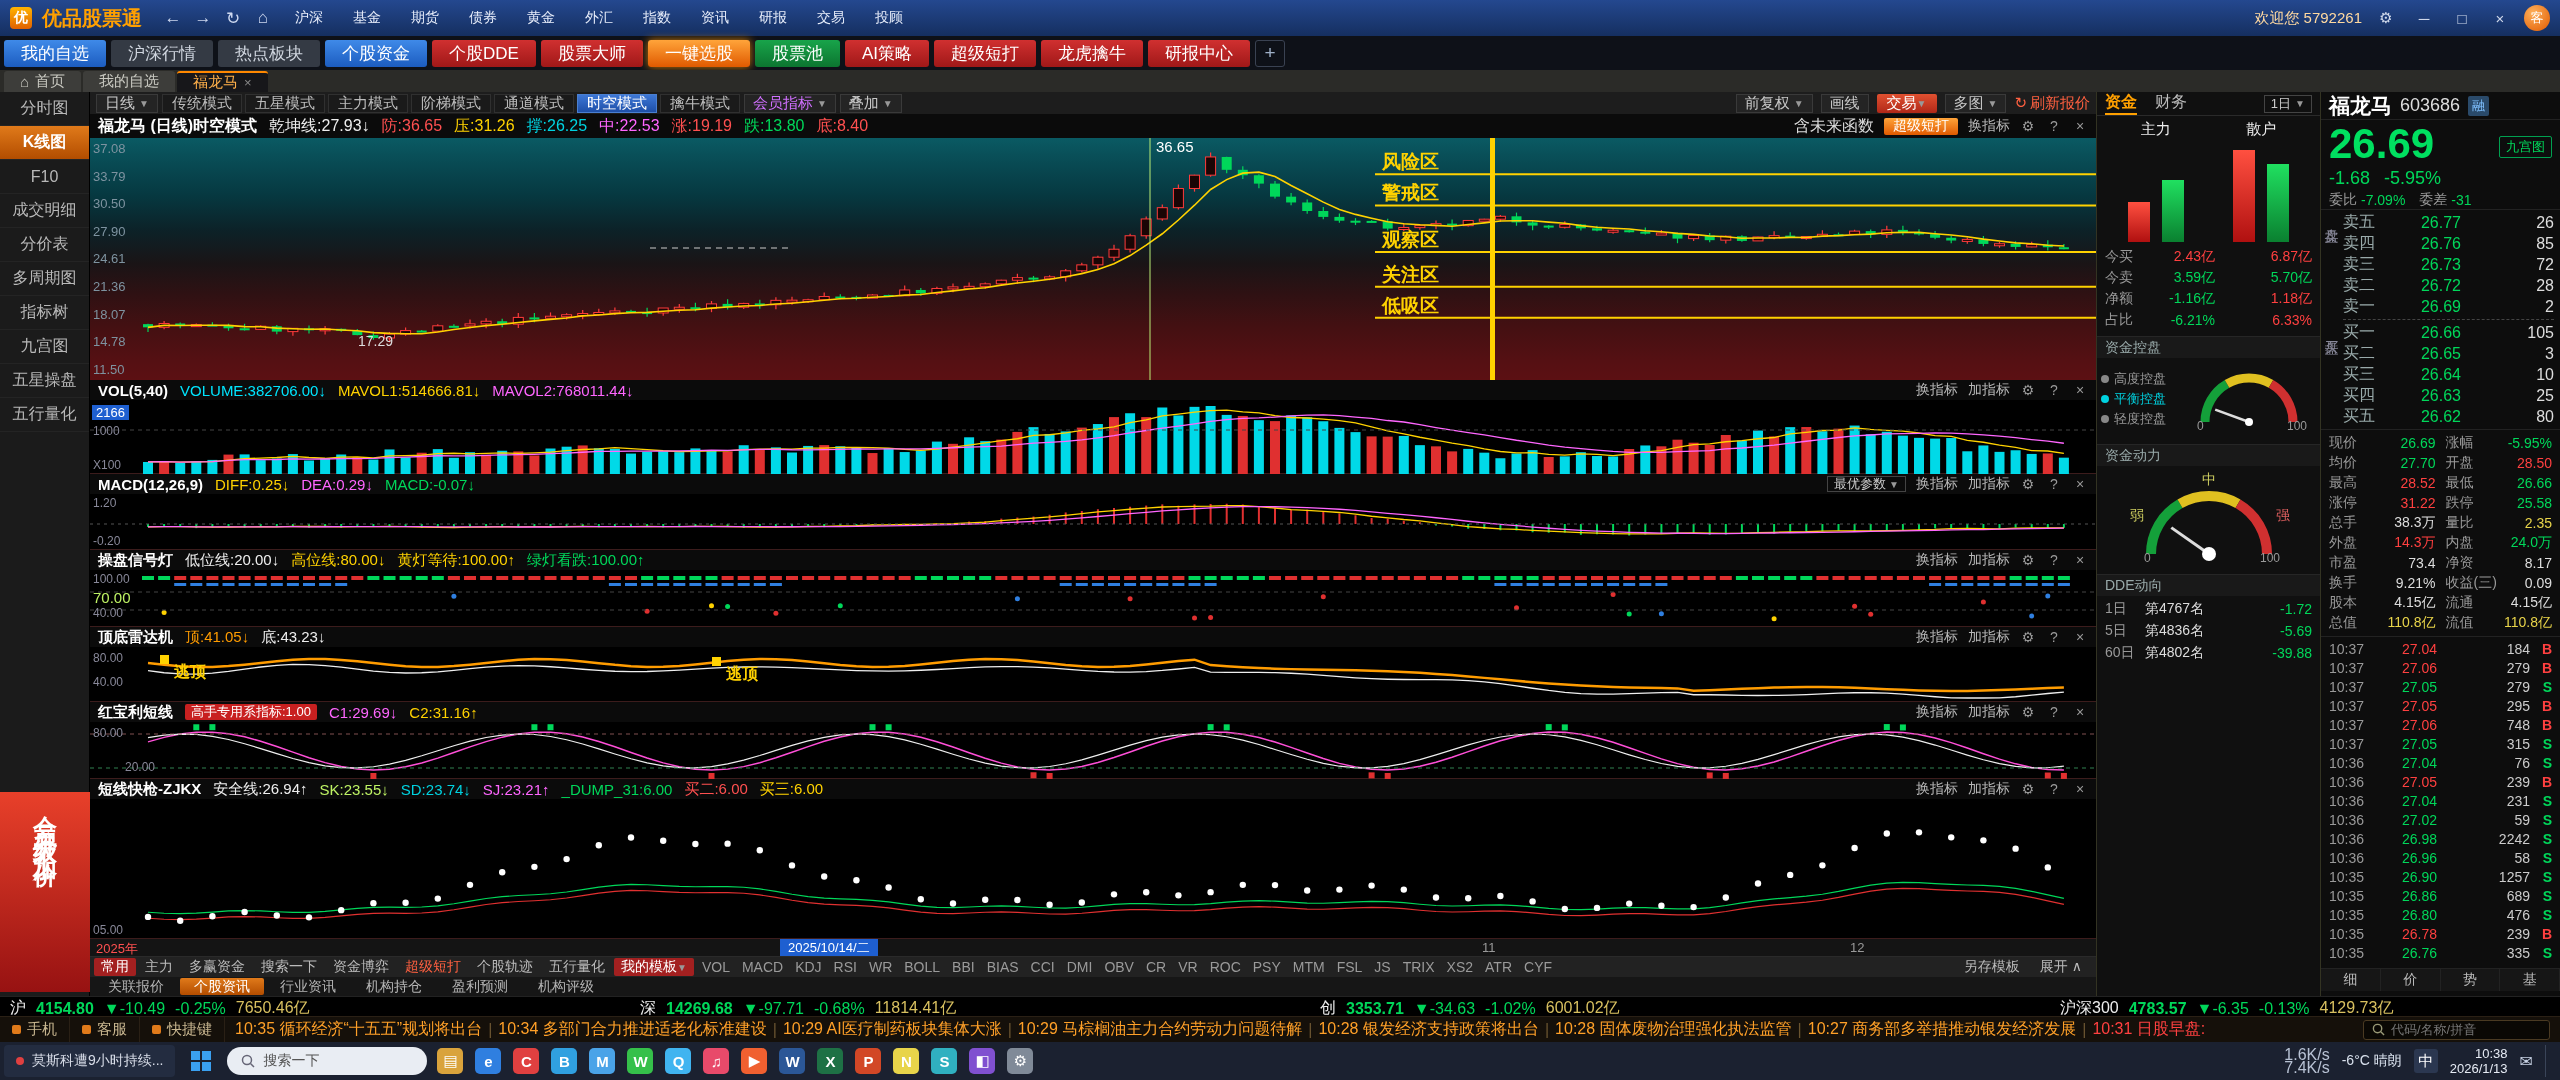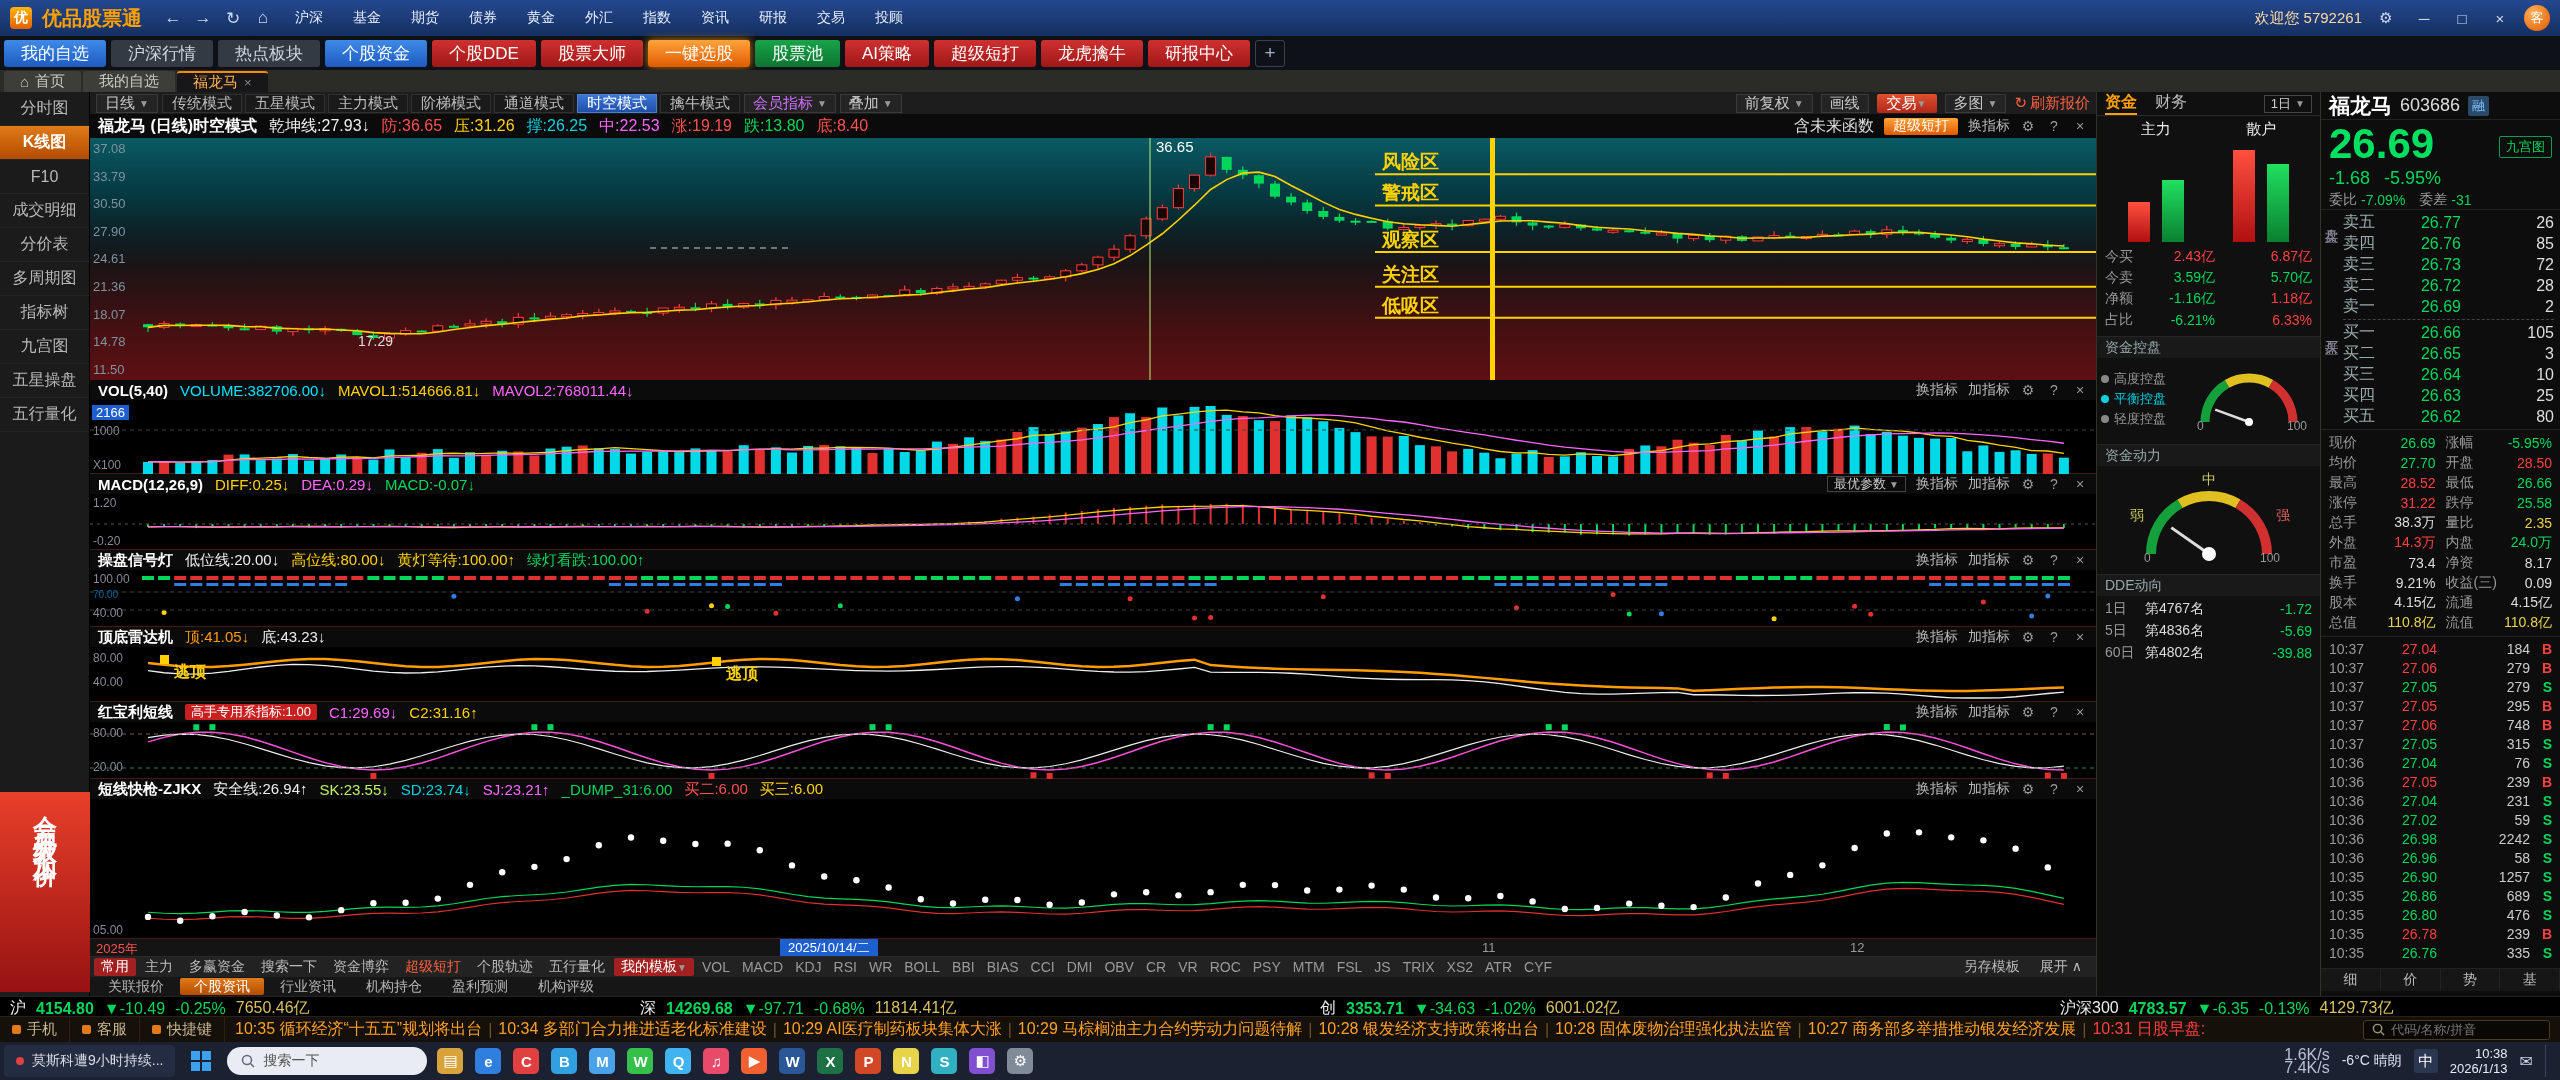--- a/index.html
+++ b/index.html
@@ -1091,21 +1091,21 @@
             <rect x="1951.8000000000002" y="6" width="12" height="4" fill="#00d75a"></rect>
             <rect x="1951.8000000000002" y="13" width="12" height="3" fill="#2f7fe0"></rect>
             <circle cx="1957.8000000000002" cy="25.99100419972092" r="2.5" fill="#2f7fe0"></circle>
             <rect x="1967.9" y="6" width="12" height="4" fill="#00d75a"></rect>
             <rect x="1967.9" y="13" width="12" height="3" fill="#2f7fe0"></rect>
             <line x1="0" y1="22" x2="2006" y2="22" stroke="#444" stroke-dasharray="4 4"></line>
             <line x1="0" y1="40" x2="2006" y2="40" stroke="#444" stroke-dasharray="4 4"></line>
           </svg>
         <div class="yax" id="signal-yax">
             <div style="top: 2px; font-size: 12px; color: rgb(136, 136, 153);">100.00</div>
-            <div style="top: 19px; font-size: 10px; color: #0369a1;">70.00</div>
+            <div style="top: 19px; font-size: 15px; color: #bef264;">70.00</div>
             <div style="top: 36px; font-size: 12px; color: rgb(136, 136, 153);">40.00</div>
           </div>
       </div>
     </div>
 
     <div class="panel" style="height:75px">
       <div class="phead" id="radar-head">
           <span class="ph-title">顶底雷达机</span>
           <span style="color: rgb(255, 156, 0);">顶:41.05↓</span>
           <span style="color: rgb(238, 238, 238);">底:43.23↓</span>
@@ -1171,21 +1171,21 @@
             <rect x="1809.9" y="2.430492264547059" width="6" height="6" fill="#00d75a"></rect>
             <rect x="1954.8000000000002" y="50.5069317194982" width="6" height="6" fill="#e03030"></rect>
             <rect x="1970.9" y="50.951203581619325" width="6" height="6" fill="#e03030"></rect>
             <polyline points="58,19.890914766520144 74.1,15.370234272909068 90.2,12.067060158832728 106.30000000000001,10.276455130219258 122.4,10.158368601403097 138.5,11.723348890312046 154.60000000000002,14.831600968642315 170.70000000000002,19.20547393539218 186.8,24.454262744934333 202.9,30.109108725124013 219,35.66488132610278 235.10000000000002,40.625299927911655 251.20000000000002,44.54726511022379 267.3,47.080439403900805 283.40000000000003,47.99854189371791 299.5,47.21956121859963 315.6,44.81308140225413 331.70000000000005,40.994066119574114 347.8,36.1036566317745 363.90000000000003,30.57869865353243 380,24.912720226331505 396.1,19.611846328366447 412.20000000000005,15.149588237608357 428.3,11.924546179579096 444.40000000000003,10.224803556336994 460.50000000000006,10.202193314155746 476.6,11.858735158630427 492.70000000000005,15.046455140391847 508.80000000000007,19.480603727300192 524.9000000000001,24.765091632095295 541,30.427871288774377 557.1,35.96310345578661 573.2,40.87634232896476 589.3000000000001,44.72870291262742 605.4000000000001,47.17606530913357 621.5,47.99981392446337 637.6,47.126365748139705 653.7,44.63374330440547 669.8000000000001,40.74460513250364 685.9000000000001,35.80635636249974 702,30.260116049672813 718.1,24.60131332307079 734.2,19.3354321769249 750.3000000000001,14.932858090903476 766.4000000000001,11.786859896139227 782.5000000000001,10.178460241797463 798.6,10.25133267878234 814.7,11.99896772933042 830.8000000000001,15.265254359272433 846.9000000000001,19.75842491177781 863.0000000000001,25.077117843181863 879.1,30.746230154325918 895.2,36.259356926496174 911.3000000000001,41.124026964611005 927.4000000000001,44.90569378237519 943.5000000000001,47.26655234571158 959.6000000000001,47.99571419038721 975.7,47.028045460444375 991.8000000000001,44.44998512156828 1007.9000000000001,40.4918236257194 1024,35.50713175092264 1040.1000000000001,29.94117717668898 1056.2,24.29115004832383 1072.3000000000002,19.06175046200377 1088.4,14.720105108309182 1104.5,11.654040236175074 1120.6000000000001,10.137438289117764 1136.7,10.305772802246285 1152.8000000000002,12.14400695484533 1168.9,15.487936764786335 1185,20.038858941210272 1201.1000000000001,25.390253159886683 1217.2,31.06409531305745 1233.3000000000002,36.55355797930723 1249.4,41.36828380765869 1265.5,45.07818767932824 1281.6000000000001,47.35187493048534 1297.7,47.986243850595926 1313.8000000000002,46.924628153336556 1329.9,44.26185880718514 1346,40.23579306743736 1362.1000000000001,35.20606739598972 1378.2,29.621972207286127 1394.3000000000002,23.98231809369508 1410.4,18.790878560877033 1426.5000000000002,14.511389440887548 1442.6000000000001,11.526124751421623 1458.7,10.101749296321081 1474.8000000000002,10.365498292842094 1490.9,12.29381182863624 1507.0000000000002,15.714439398553143 1523.1000000000001,20.321826529260335 1539.2,25.704409050327982 1555.3000000000002,31.381376895832155 1571.4,36.84562343557026 1587.5000000000002,41.60904380004638 1603.6000000000001,45.2461358347643 1619.7,47.4320089404365 1635.8000000000002,47.971405582612476 1651.9,46.81614306570534 1668.0000000000002,44.06941754968842 1684.1000000000001,39.97658584446896 1700.2,34.90324841679313 1716.3000000000002,29.302591389401933 1732.4,23.67490477438863 1748.5000000000002,18.52289305640788 1764.6000000000001,14.306770098241808 1780.7,11.403149607069956 1796.8000000000002,10.07140335365759 1812.9,10.430492264547059 1829.0000000000002,12.448339996785649 1845.1000000000001,15.944698222109858 1861.2000000000003,20.607247673284746 1877.3000000000002,26.01949669408021 1893.4,31.697985198505897 1909.5000000000002,37.135470720426866 1925.6000000000001,41.84623887236752 1941.7000000000003,45.40949076516617 1957.8000000000002,47.5069317194982 1973.9,47.951203581619325 " fill="none" stroke="#ff4fd8" stroke-width="1.5"></polyline>
             <polyline points="58,15.683442536332782 74.1,13.155335538557154 90.2,12.042585227731074 106.30000000000001,12.44459027507068 122.4,14.325440766969146 138.5,17.517125930630435 154.60000000000002,21.734542036024887 170.70000000000002,26.600959862982258 186.8,31.68167680043522 202.9,36.522847536012485 219,40.692024706127555 235.10000000000002,43.816788131031004 251.20000000000002,45.61801200030665 267.3,45.93479835020929 283.40000000000003,44.738849599571445 299.5,42.13699628845178 315.6,38.361654224159835 331.70000000000005,33.75006346938174 347.8,28.714163691766053 363.90000000000003,23.70379682027256 380,19.166524005400596 396.1,15.507646314564397 412.20000000000005,13.054000394829439 428.3,12.024763128631715 444.40000000000003,12.511873215633532 460.50000000000006,14.471818562499232 476.6,17.729523088602882 492.70000000000005,21.99398575089014 508.80000000000007,26.884274800379952 524.9000000000001,31.963555280790654 541,36.778110194180464 557.1,40.89786968909022 573.2,43.954827919518394 589.3000000000001,45.67591591113036 605.4000000000001,45.907393999467814 621.5,44.62858493629949 637.6,41.95372092662357 653.7,38.121739606007395 669.8000000000001,33.474940453218615 685.9000000000001,28.428408197240675 702,23.432934534659218 718.1,18.934750249977206 734.2,15.335664748622444 750.3000000000001,12.95717361945022 766.4000000000001,12.0117403912854 782.5000000000001,12.583817798662285 798.6,14.622303870570118 814.7,17.945106717329015 830.8000000000001,22.25541025677957 846.9000000000001,27.168187910909452 863.0000000000001,32.24459588336122 879.1,37.031173768773925 895.2,41.10035082027509 911.3000000000001,44.08863957088555 927.4000000000001,45.729105086387925 943.5000000000001,45.87520946800076 959.6000000000001,44.51390164645014 975.7,41.766783195118535 991.8000000000001,37.87924602365449 1007.9000000000001,33.19855224952261 1024,28.14281430728421 1040.1000000000001,23.163646210061778 1056.2,18.705822214766833 1072.3000000000002,15.167546462379244 1088.4,12.86488258798581 1104.5,12.003520697574622 1120.6000000000001,12.660403683464018 1136.7,14.776854144887015 1152.8000000000002,18.163815865445894 1168.9,22.51874164186596 1185,27.452618924602586 1201.1000000000001,32.5247191503149 1217.2,37.28196671182861 1233.3000000000002,41.299410852752125 1249.4,44.21818525293456 1265.5,45.77756448805103 1281.6000000000001,45.838253855251665 1297.7,44.394832154112635 1313.8000000000002,41.57623594632423 1329.9,37.63424203664063 1346,32.920977000765724 1362.1000000000001,27.857462767066927 1378.2,22.896007981623196 1394.3000000000002,18.47980462395938 1410.4,15.003338987452647 1426.5000000000002,12.77715339362415 1442.6000000000001,12.000106371430647 1458.7,12.741609217123433 1474.8000000000002,14.93542568987853 1490.9,18.3855886979213 1507.0000000000002,22.783905455195438 1523.1000000000001,27.737487425065858 1539.2,32.803845883175484 1555.3000000000002,37.53041811734971 1571.4,41.494993506829175 1587.5000000000002,44.34342833957315 1603.6000000000001,45.82128041532709 1619.7,45.796537609578664 1635.8000000000002,44.27141012347506 1651.9,41.38213305313713 1668.0000000000002,37.38679691426523 1684.1000000000001,32.64229318503015 1700.2,27.572434253240363 1716.3000000000002,22.6300955179592 1732.4,18.256761378882956 1748.5000000000002,14.843088749767745 1764.6000000000001,12.694010839797667 1780.7,12.001498378176457 1796.8000000000002,12.827411440624694 1812.9,15.097973673050422 1829.0000000000002,18.61036251353587 1845.1000000000001,23.05082672773663 1861.2000000000003,28.02271287221628 1877.3000000000002,33.081897165214166 1893.4,37.776457741358655 1909.5000000000002,41.68704348596358 1925.6000000000001,44.464333421169925 1941.7000000000003,45.86024050853297 1957.8000000000002,45.75007252530047 1973.9,44.1436704493067 " fill="none" stroke="#eee" stroke-width="1.2"></polyline>
             <line x1="0" y1="12" x2="2006" y2="12" stroke="#805050" stroke-dasharray="4 4"></line>
             <line x1="0" y1="46" x2="2006" y2="46" stroke="#308050" stroke-dasharray="4 4"></line>
           </svg>
         <div class="yax" id="hb-yax">
             <div style="top: 4px; font-size: 12px; color: rgb(136, 136, 153);">80.00</div>
-            <div style="top: 38px; font-size: 12px; color: rgb(136, 136, 153);">20.00</div>
+            <div style="top: 38px; font-size: 12px; color: rgb(136, 136, 153); margin-left: 32px;">20.00</div>
           </div>
       </div>
     </div>
 
     <div class="panel" style="height:160px">
       <div class="phead" id="z-head">
           <span class="ph-title">短线快枪-ZJKX</span>
           <span style="color: rgb(238, 238, 238);">安全线:26.94↑</span>
           <span style="color: #bef264;">SK:23.55↓</span>
           <span style="color: rgb(0, 210, 224);">SD:23.74↓</span>

